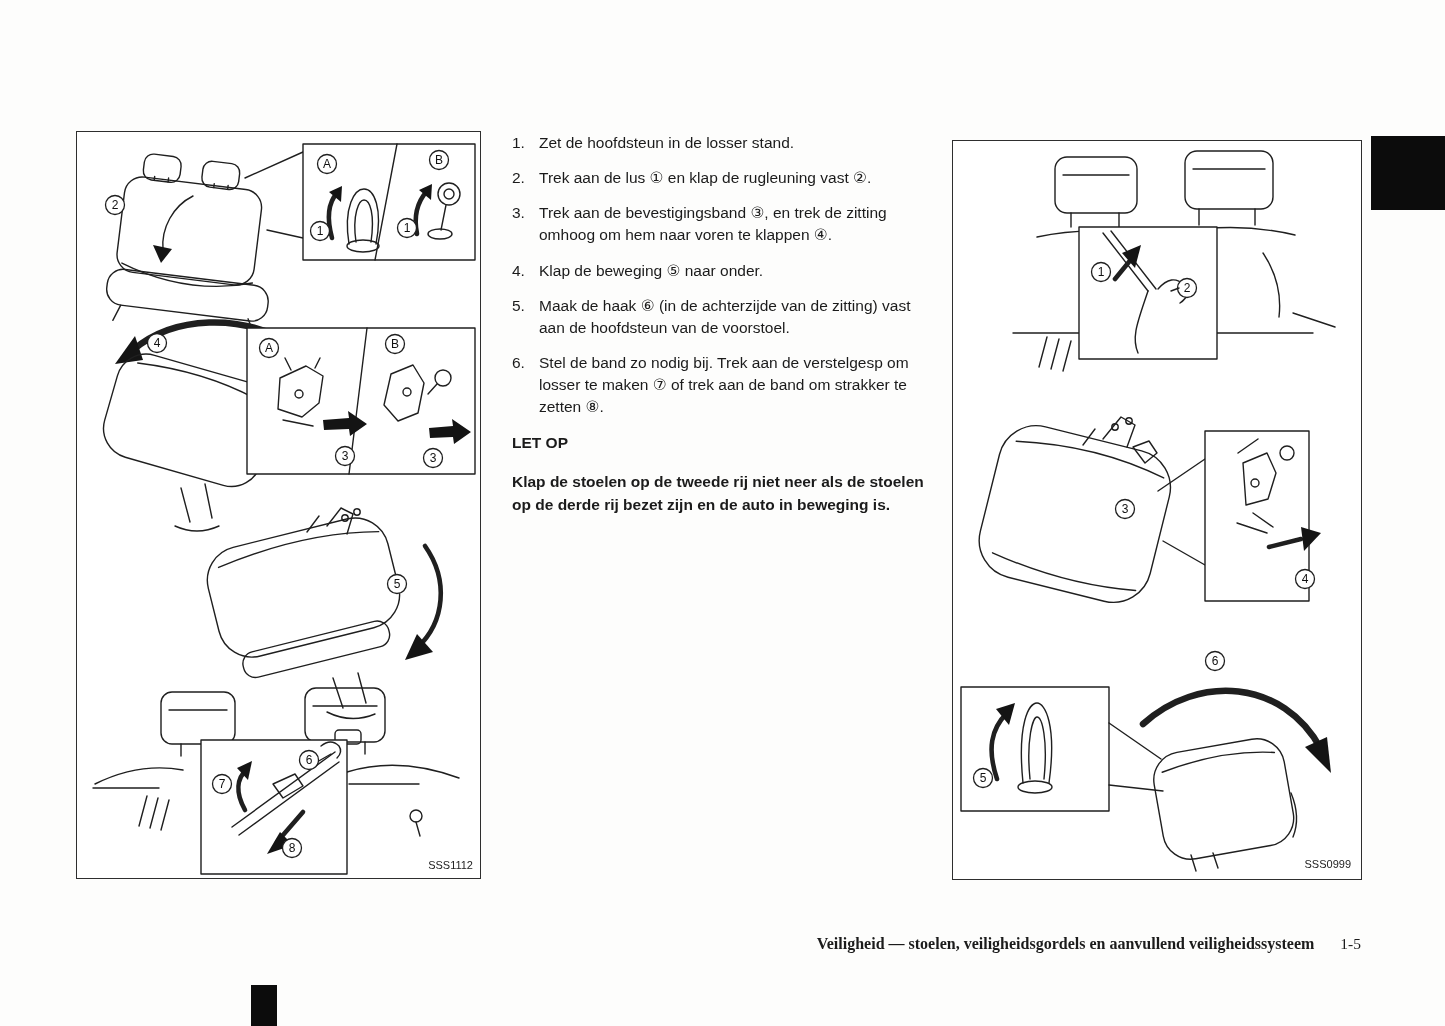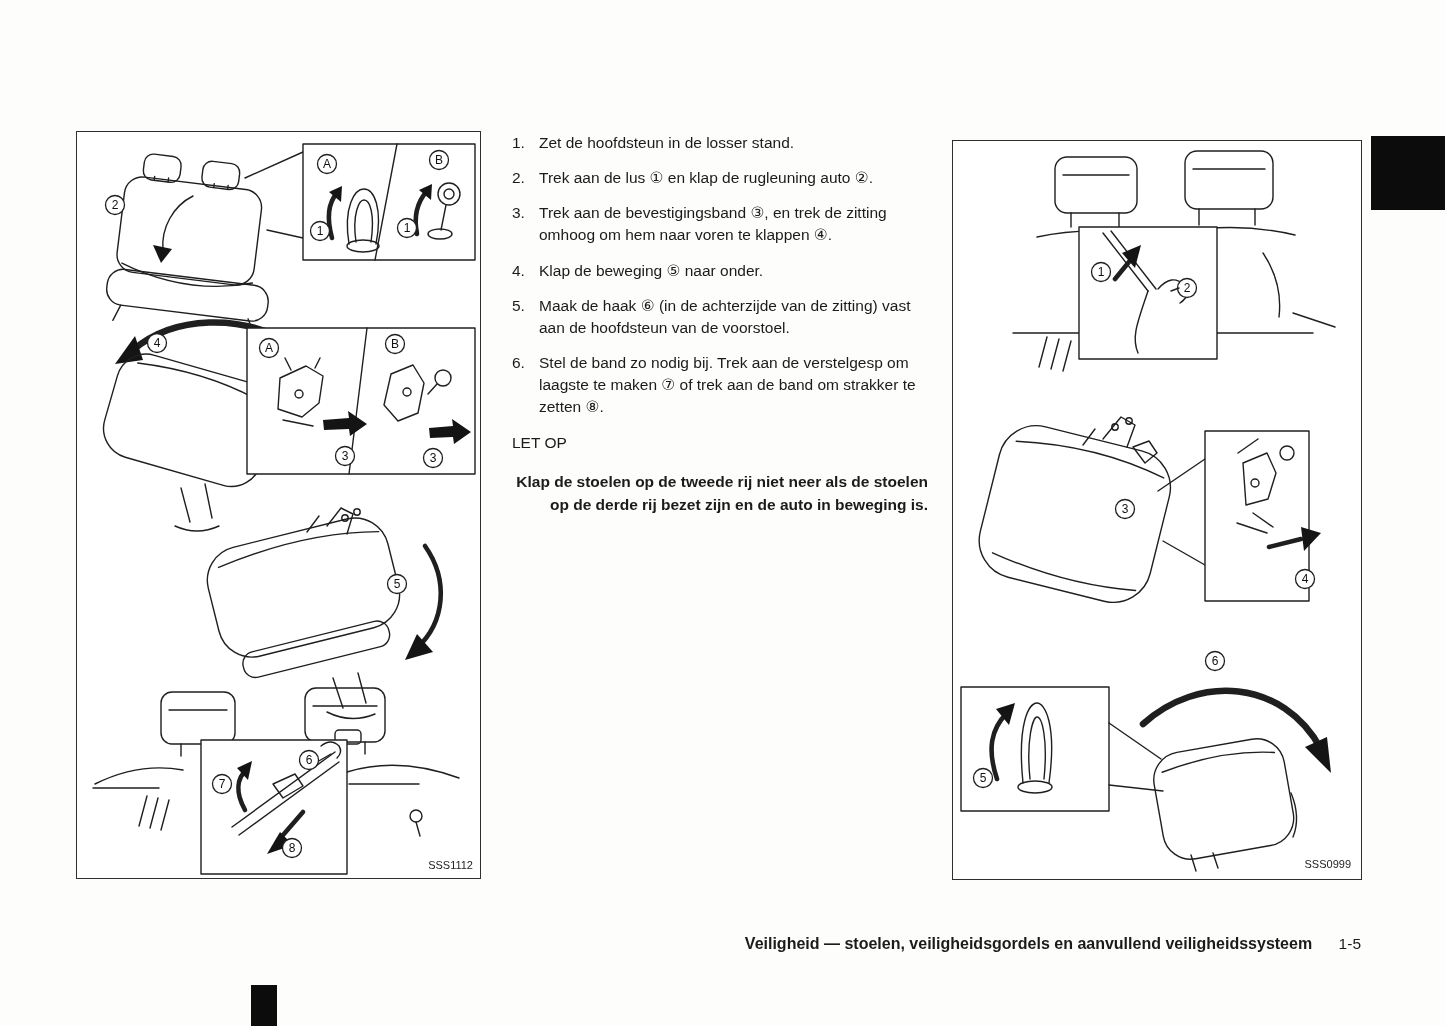--- a/index.html
+++ b/index.html
@@ -35,25 +35,25 @@
     fill:#222;stroke:none;text-anchor:end;
     font-family:"Liberation Sans",sans-serif;font-size:11px;
   }
   .text-col{
     position:absolute;left:512px;top:132px;width:416px;
     font-size:15.5px;line-height:1.43;
   }
   .instr-item{display:flex;margin-bottom:13px;}
   .instr-num{width:27px;flex:none;}
   .instr-text{flex:1;}
-  .warning-title{font-weight:normal;margin-bottom:16px;}
-  .warning-text{font-weight:bold;line-height:1.5;text-align:right;}
+  .warning-title{font-weight:bold;margin-bottom:16px;}
+  .warning-text{font-weight:bold;line-height:1.5;}
   .footer{
     position:absolute;top:935px;right:84px;
-    font-size:16px;white-space:nowrap;
+    font-size:16px;white-space:nowrap;font-family:Liberation Serif, serif;
   }
   .footer-title{font-weight:bold;}
   .footer-page{font-weight:normal;margin-left:22px;font-size:15.5px;}
   .tab-mark{
     position:absolute;left:1371px;top:136px;width:74px;height:74px;background:#0c0c0c;
   }
   .reg-mark{
     position:absolute;left:251px;top:985px;width:26px;height:41px;background:#0c0c0c;
   }
 </style>
@@ -225,37 +225,37 @@
     </svg>
   </div>
 
   <div class="text-col">
     <div class="instr-item">
       <span class="instr-num">1.</span>
       <span class="instr-text">Zet de hoofdsteun in de losser stand.</span>
     </div>
     <div class="instr-item">
       <span class="instr-num">2.</span>
-      <span class="instr-text">Trek aan de lus ① en klap de rugleuning auto ②.</span>
+      <span class="instr-text">Trek aan de lus ① en klap de rugleuning vast ②.</span>
     </div>
     <div class="instr-item">
       <span class="instr-num">3.</span>
       <span class="instr-text">Trek aan de bevestigingsband ③, en trek de zitting omhoog om hem naar voren te klappen ④.</span>
     </div>
     <div class="instr-item">
       <span class="instr-num">4.</span>
       <span class="instr-text">Klap de beweging ⑤ naar onder.</span>
     </div>
     <div class="instr-item">
       <span class="instr-num">5.</span>
       <span class="instr-text">Maak de haak ⑥ (in de achterzijde van de zitting) vast aan de hoofdsteun van de voorstoel.</span>
     </div>
     <div class="instr-item">
       <span class="instr-num">6.</span>
-      <span class="instr-text">Stel de band zo nodig bij. Trek aan de verstelgesp om laagste te maken ⑦ of trek aan de band om strakker te zetten ⑧.</span>
+      <span class="instr-text">Stel de band zo nodig bij. Trek aan de verstelgesp om losser te maken ⑦ of trek aan de band om strakker te zetten ⑧.</span>
     </div>
     <div class="warning-title">LET OP</div>
     <div class="warning-text">Klap de stoelen op de tweede rij niet neer als de stoelen op de derde rij bezet zijn en de auto in beweging is.</div>
   </div>
 
   <div class="panel panel-right">
     <svg class="fig" viewBox="0 0 408 738">
 
       <g>
         <rect x="102" y="16" width="82" height="56" rx="12"></rect>

